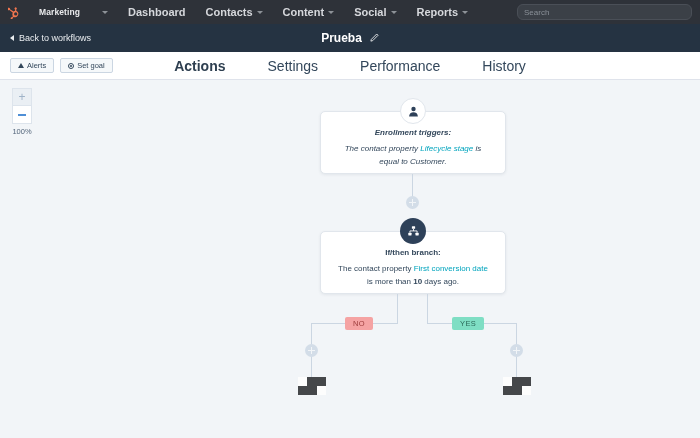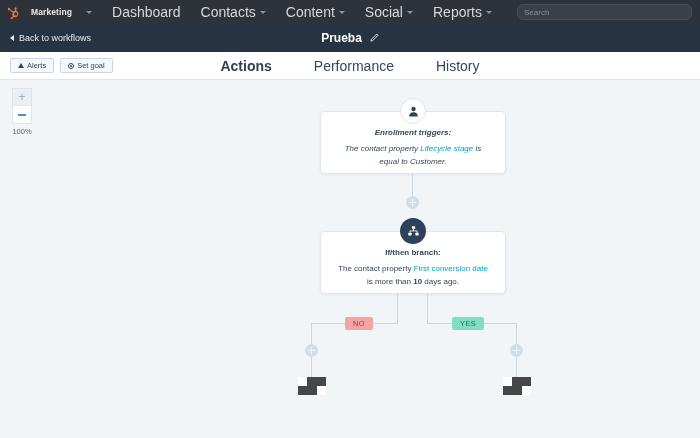--- a/index.html
+++ b/index.html
@@ -11,32 +11,32 @@
   }
   #app { position: relative; width: 700px; height: 438px; }
 
   
   .topnav {
     position: absolute; top: 0; left: 0; width: 700px; height: 24px;
     background: #2e3239;
     display: flex; align-items: center;
   }
   .brand {
-    display: flex; align-items: center; gap: 12px;
+    display: flex; align-items: center; gap: 20px;
     padding-left: 8px; padding-right: 10px;
   }
   .sprocket { width: 11px; height: 13px; display: block; }
   .brand-label {
     color: #e9eaec; font-size: 8.5px; font-weight: bold;
     letter-spacing: .1px;
   }
   .nav-item {
-    color: #d6d8dc; font-size: 14px;
+    color: #d6d8dc; font-size: 11px;
     padding: 0 10px; display: flex; align-items: center; gap: 4px;
-    height: 24px; cursor: pointer; white-space: nowrap;
+    height: 24px; cursor: pointer; white-space: nowrap; font-weight: bold;
   }
   .caret {
     width: 0; height: 0; border-left: 3px solid transparent;
     border-right: 3px solid transparent; border-top: 3px solid #8d9298;
     display: inline-block;
   }
   .brand .caret { margin-left: 2px; }
   .search-box {
     position: absolute; right: 8px; top: 4px;
     width: 175px; height: 16px;
@@ -247,20 +247,23 @@
       <div class="hdr-btn">
         <span class="gear-dot"></span>
         <span>Set goal</span>
       </div>
     </div>
     <div class="tabs">
       <div class="tab active">
         <span>Actions</span>
       </div>
       <div class="tab">
+        <span>Settings</span>
+      </div>
+      <div class="tab">
         <span>Performance</span>
       </div>
       <div class="tab">
         <span>History</span>
       </div>
     </div>
   </div>
 
   <div class="canvas">
 

